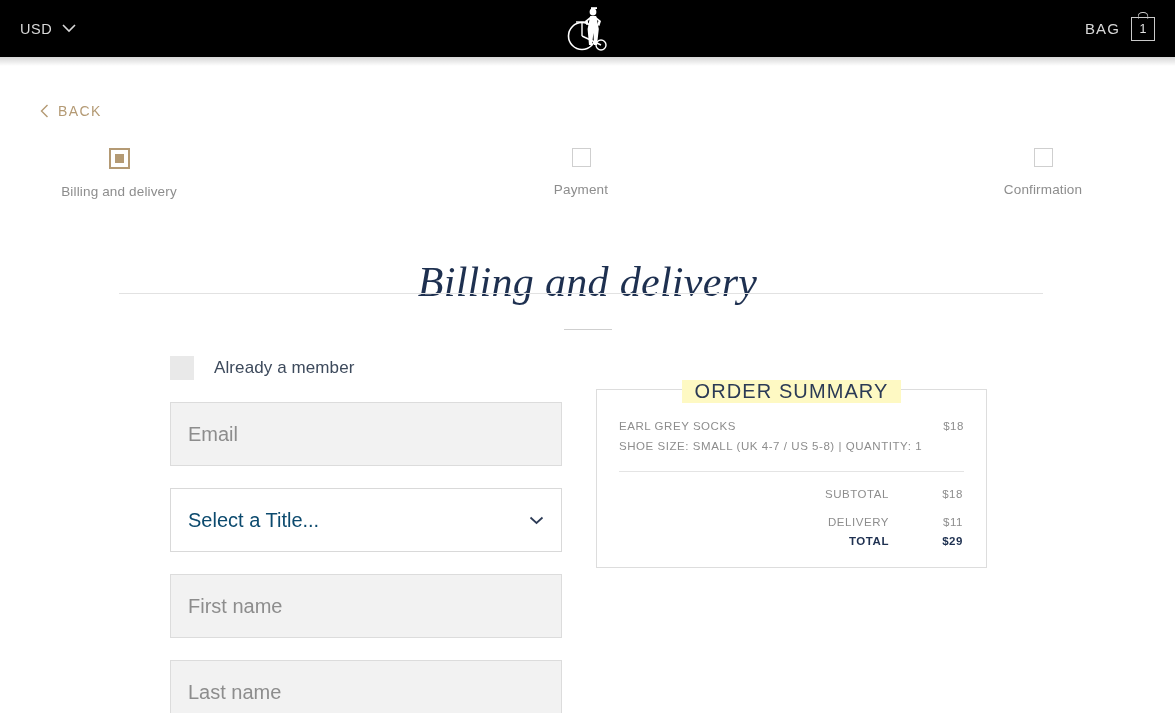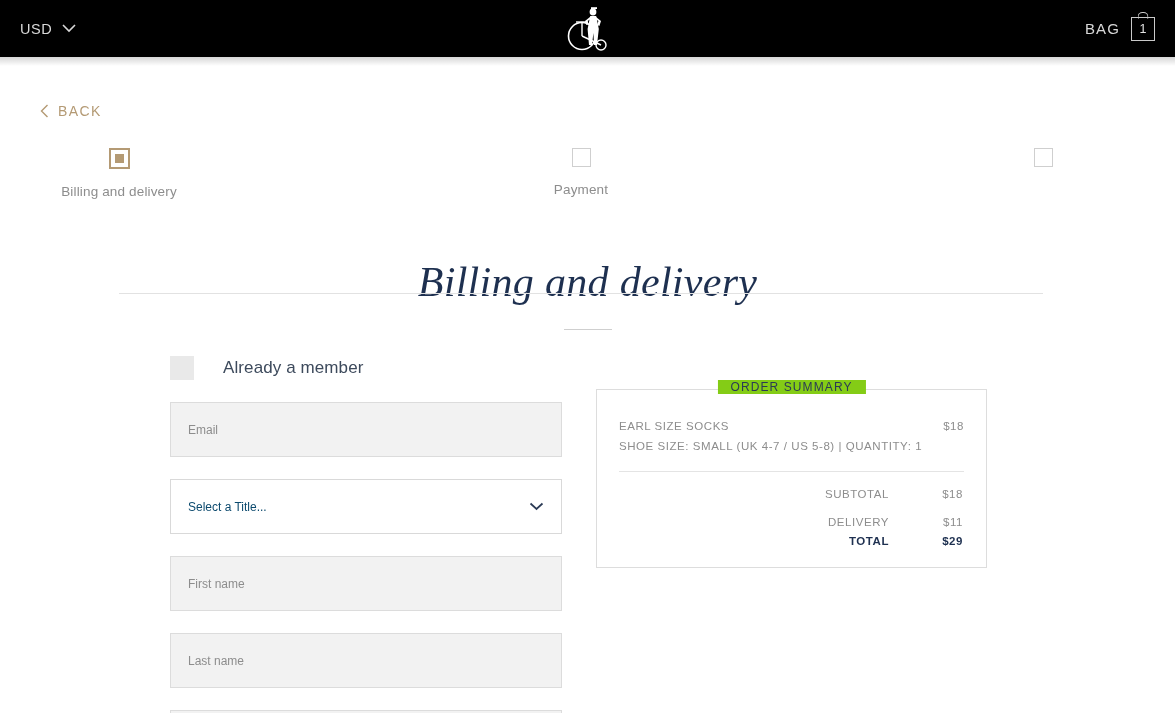--- a/index.html
+++ b/index.html
@@ -181,45 +181,45 @@
     position: absolute;
     left: 596px;
     top: 33px;
     width: 391px;
   }
 
   
   .check-row {
     display: flex;
     align-items: center;
-    gap: 29px;
+    gap: 20px;
     cursor: pointer;
   }
   .checkbox {
     width: 24px;
     height: 24px;
     background: #e9e9e9;
     flex: 0 0 auto;
   }
   .check-label {
     font-size: 17px;
     color: #3d4a5c;
     letter-spacing: 0.1px;
   }
 
   
   .field {
     margin-top: 22px;
-    height: 55px;
+    height: 64px;
     background: #f2f2f2;
     border: 1px solid #dcdcdc;
     display: flex;
     align-items: center;
     padding: 0 17px;
-    font-size: 12px;
+    font-size: 20px;
     color: #8d8d8d;
     cursor: text;
   }
   .field.select-field {
     background: #ffffff;
     border: 1px solid #d9d9d9;
     color: #0c4a6e;
     justify-content: space-between;
     cursor: pointer;
   }
@@ -230,23 +230,23 @@
     border: 1px solid #dddddd;
     margin-top: 0;
     padding: 26px 22px 20px;
   }
   .panel + .panel { margin-top: 45px; }
   .panel-legend {
     position: absolute;
     top: -10px;
     left: 50%;
     transform: translateX(-50%);
-    background: #84cc16;
+    background: #fef9c3;
     padding: 0 13px;
-    font-size: 12px;
+    font-size: 20px;
     letter-spacing: 1.1px;
     color: #2b3a55;
     white-space: nowrap;
     text-align: center;
   }
 
   .item-row {
     display: flex;
     justify-content: space-between;
     align-items: baseline;
@@ -347,20 +347,21 @@
     <div class="step-label">Billing and delivery</div>
   </div>
 
   <div class="step" style="left:581px;">
     <div class="step-box"></div>
     <div class="step-label">Payment</div>
   </div>
 
   <div class="step" style="left:1043px;">
     <div class="step-box"></div>
+    <div class="step-label">Confirmation</div>
   </div>
 </div>
 
 <div class="page-title">Billing and delivery</div>
 <div class="title-rule"></div>
 
 <div class="content">
 
   <div class="col-left">
 
@@ -393,21 +394,21 @@
     </div>
 
   </div>
 
   <div class="col-right">
 
     <div class="panel">
       <div class="panel-legend">ORDER SUMMARY</div>
 
       <div class="item-row">
-        <span>EARL SIZE SOCKS</span>
+        <span>EARL GREY SOCKS</span>
         <span>$18</span>
       </div>
       <div class="item-meta">SHOE SIZE: SMALL (UK 4-7 / US 5-8) | QUANTITY: 1</div>
 
       <div class="panel-divider"></div>
 
       <div class="totals">
         <div class="total-row">
           <span class="tl">SUBTOTAL</span>
           <span class="tv">$18</span>

